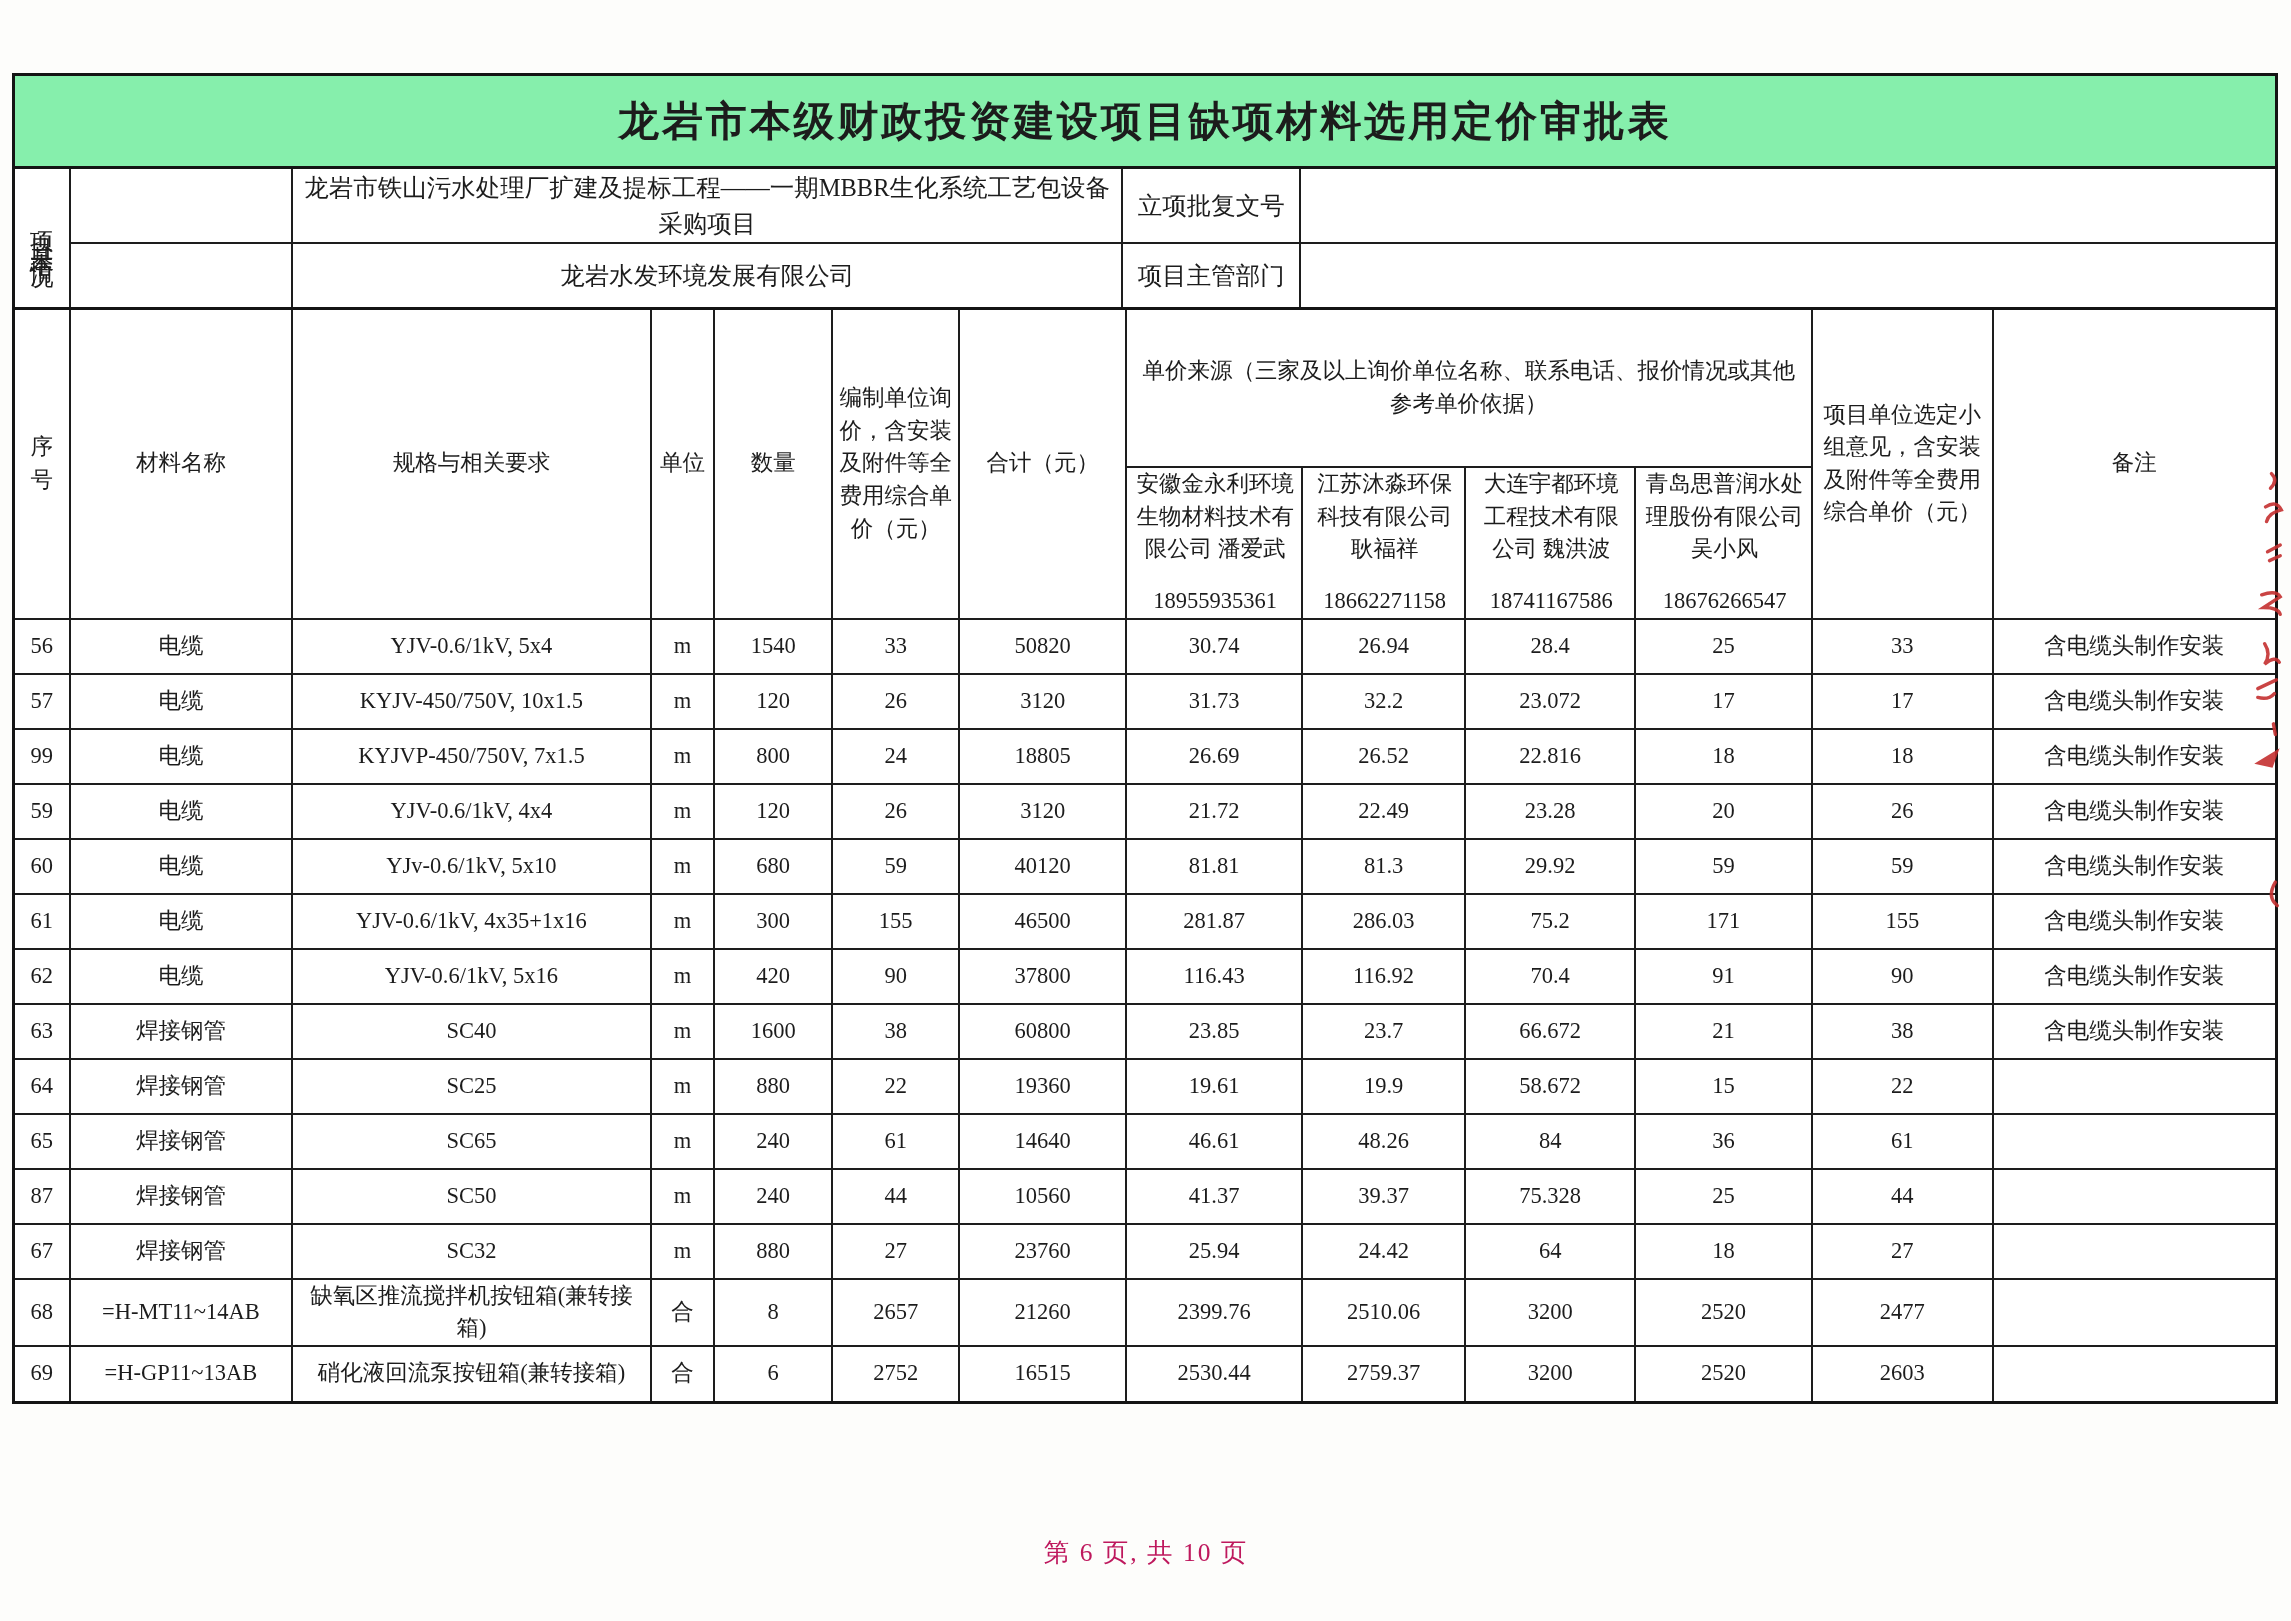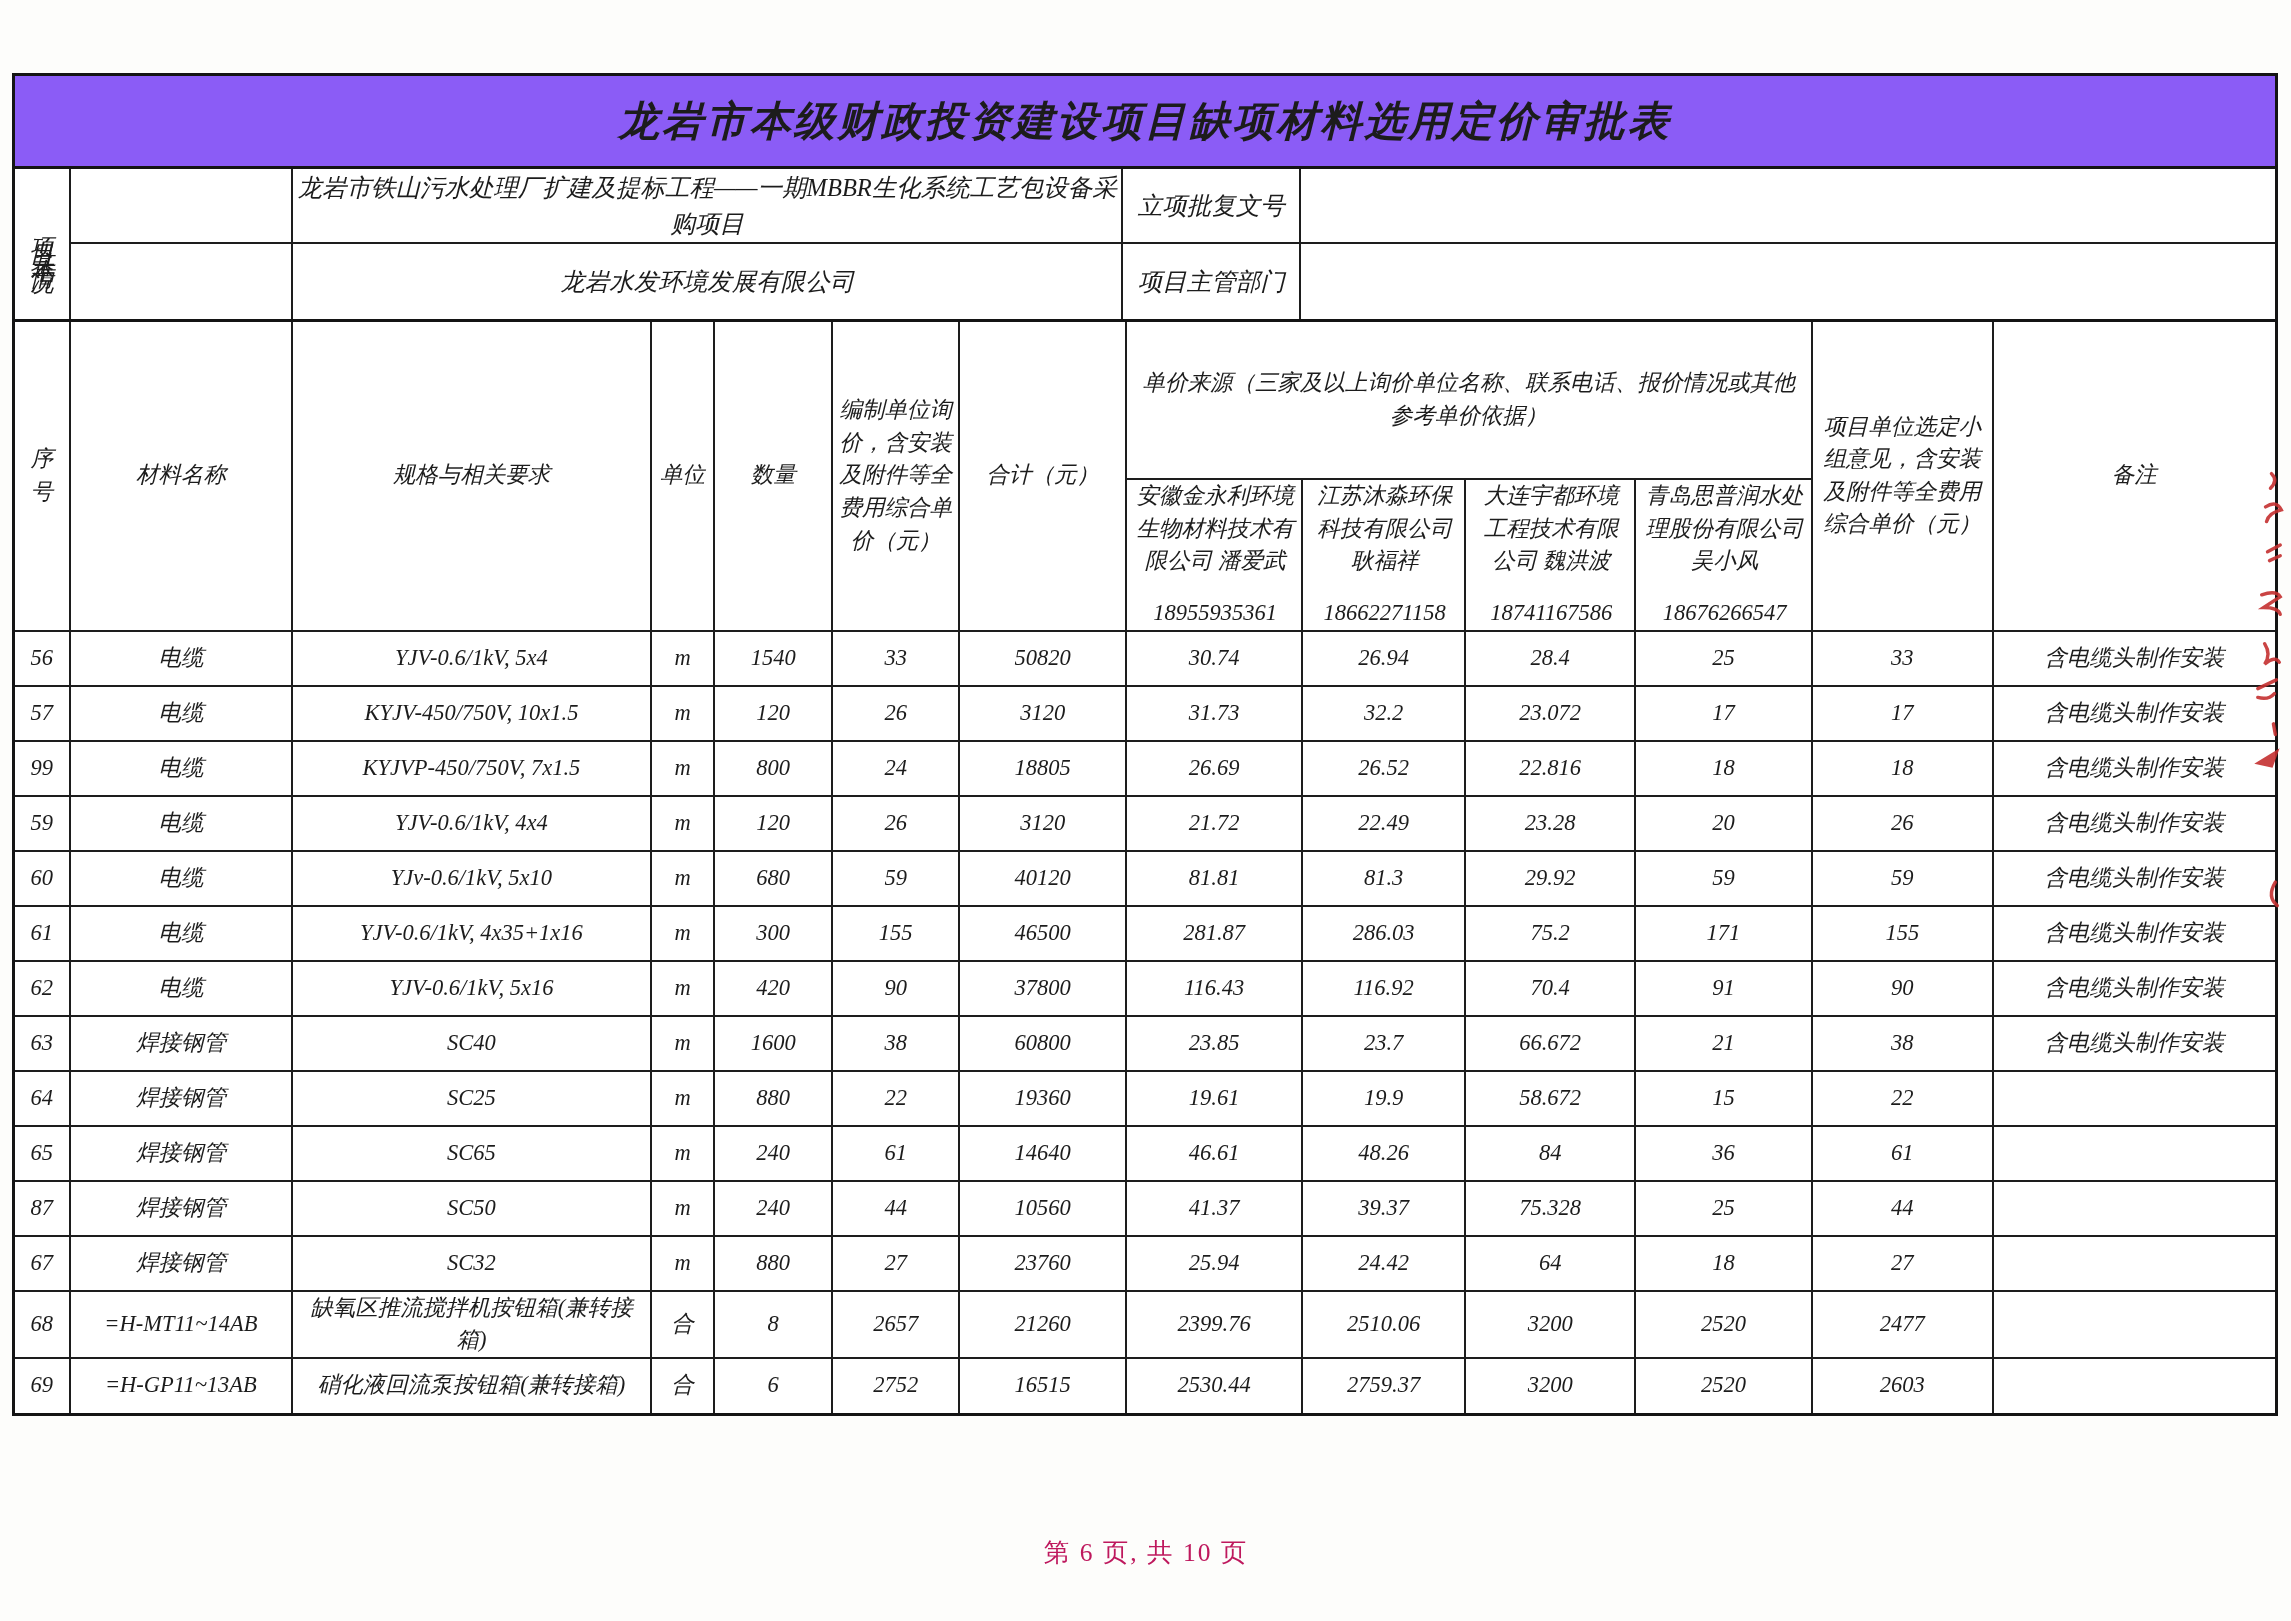--- a/index.html
+++ b/index.html
@@ -1,27 +1,27 @@
 <!DOCTYPE html>
 <html><head>
 <meta charset="utf-8">
 <style>
   html,body{margin:0;padding:0;width:2292px;height:1621px;background:#fdfdfb;overflow:hidden;
     font-family:"Liberation Serif","DejaVu Serif",serif;color:#1c1c1c;}
-  .sheet{position:absolute;left:11.8px;top:73px;width:2260px;background:#8b5cf6;border:3.9px solid #141414;font-style:italic;}
+  .sheet{position:absolute;left:11.8px;top:73px;width:2260px;background:#86efac;border:3.9px solid #141414;}
   .titlebar{height:90px;border-bottom:3.9px solid #141414;display:flex;align-items:center;justify-content:center;
     font-size:41px;font-weight:700;letter-spacing:2.9px;}
   table{width:100%;border-collapse:collapse;table-layout:fixed;border:hidden;}
   td,th{border:2px solid #1d1d1d;font-weight:normal;text-align:center;vertical-align:middle;
     word-break:break-all;line-height:1.45;background:#fff;}
   
   .info-wrap{border-bottom:3.9px solid #141414;}
   .info-table td{font-size:24.5px;}
   .info-table tr.r1{height:60px;}
-  .info-table tr.r2{height:76px;}
+  .info-table tr.r2{height:64px;}
   .side-label{writing-mode:vertical-rl;text-orientation:upright;letter-spacing:6.9px;font-size:23.5px;
     display:inline-block;}
   
   .main-table thead th{font-size:22.5px;}
   .main-table thead tr.h1{height:157px;}
   .main-table thead tr.h2{height:137px;}
   .main-table thead tr.h2 th{border-top:2.9px solid #1d1d1d;padding-left:8px;}
   .main-table thead th{padding:0 5.9px;}
   th.no-col{padding:0 14.7px;}
   .vendor .vphone{margin-top:19px;}

